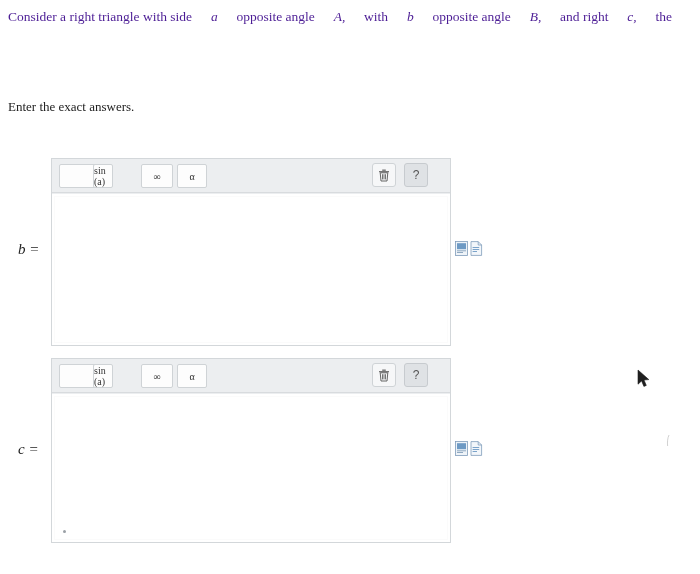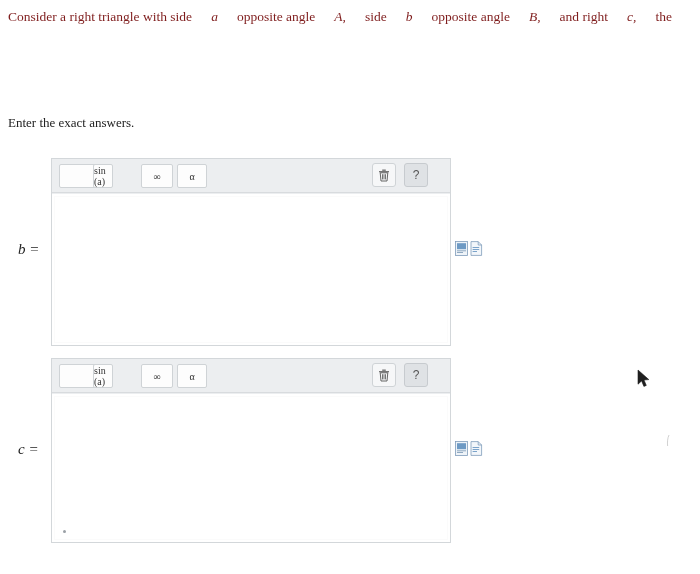--- a/index.html
+++ b/index.html
@@ -18,21 +18,21 @@
 
   
   .problem {
     position: absolute;
     left: 8px;
     top: 6px;
     width: 664px;
     font-size: 13.5px;
     line-height: 22px;
     text-align: justify;
-    color: #7f1d1d;
+    color: #4c1d95;
   }
   .line1 {
     text-align: justify;
     text-align-last: justify;
     display: block;
   }
   .mi { font-style: italic; font-family: "Liberation Serif", serif; }
   .mb { font-style: italic; font-weight: bold; }
 
   .frac {
@@ -42,21 +42,21 @@
     font-size: 12px;
     line-height: 1.05;
     margin: 0 2px;
   }
   .frac .num { display: block; padding: 0 2px; }
   .frac .den { display: block; border-top: 1px solid #222; padding: 0 2px; }
 
   .enter-exact {
     position: absolute;
     left: 8px;
-    top: 115px;
+    top: 99px;
     font-size: 13px;
     color: #222;
   }
 
   
   .editor {
     position: absolute;
     border: 1px solid #d3d7da;
     background: #ffffff;
     box-sizing: border-box;
@@ -195,21 +195,21 @@
 </style>
 </head>
 <body>
 
 <div class="problem">
   <div class="line1" style="display:flex; justify-content:space-between;">
     <span>Consider a right triangle with side</span>
     <span class="mi">a</span>
     <span>opposite angle</span>
     <span class="mi">A,</span>
-    <span>side</span>
+    <span>with</span>
     <span class="mi">b</span>
     <span>opposite angle</span>
     <span class="mi">B,</span>
     <span>and right</span>
     <span class="mi">c,</span>
     <span>the</span>
   </div>
 </div>
 
 <div class="enter-exact">Enter the exact answers.</div>

